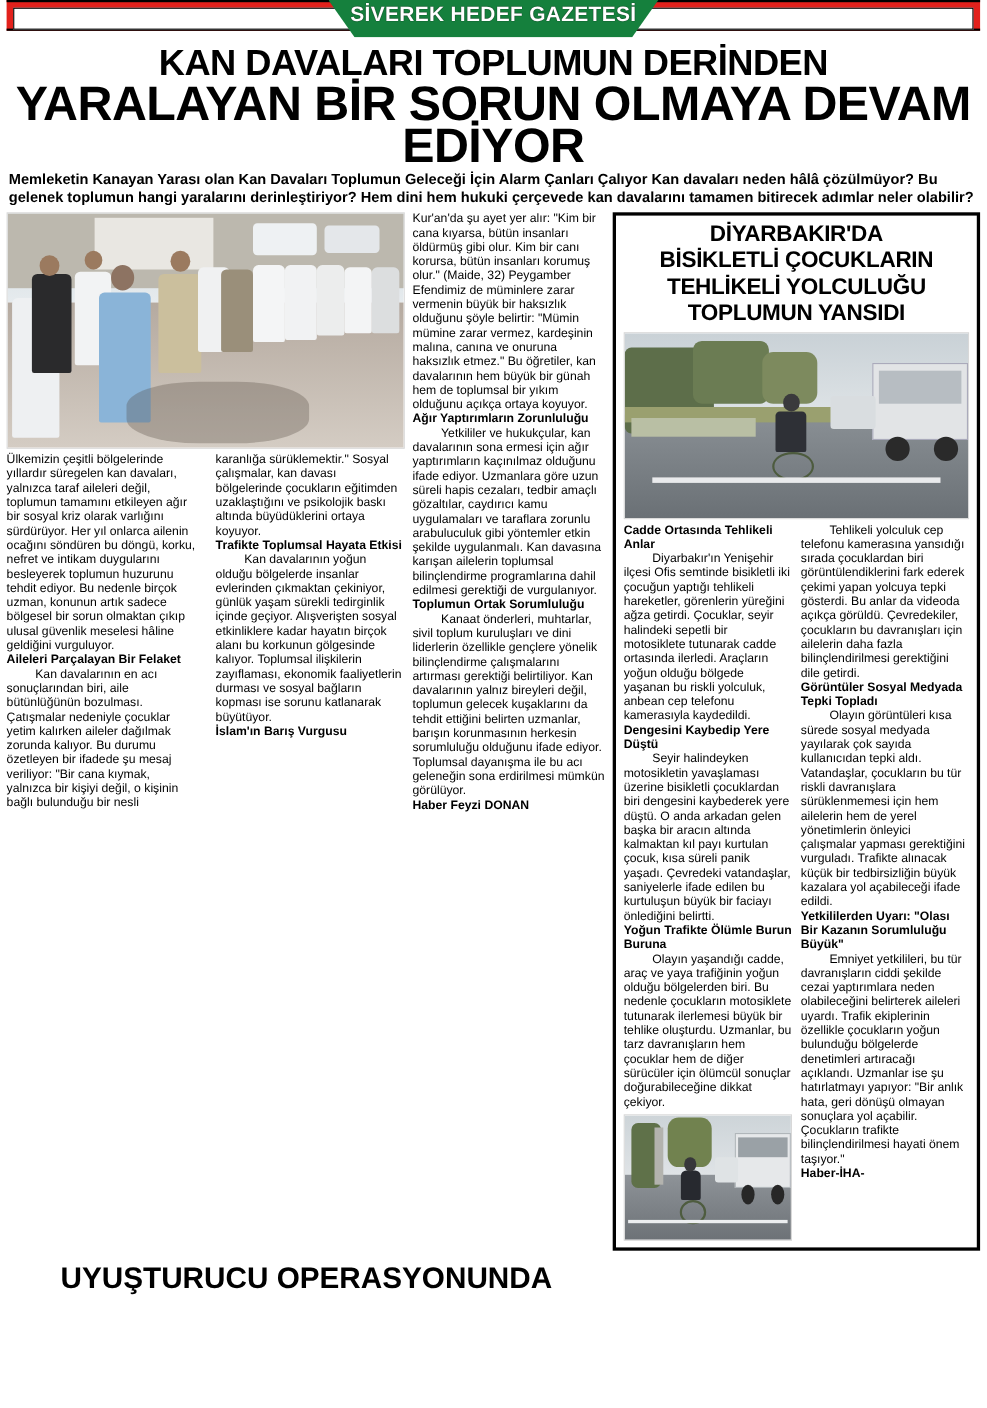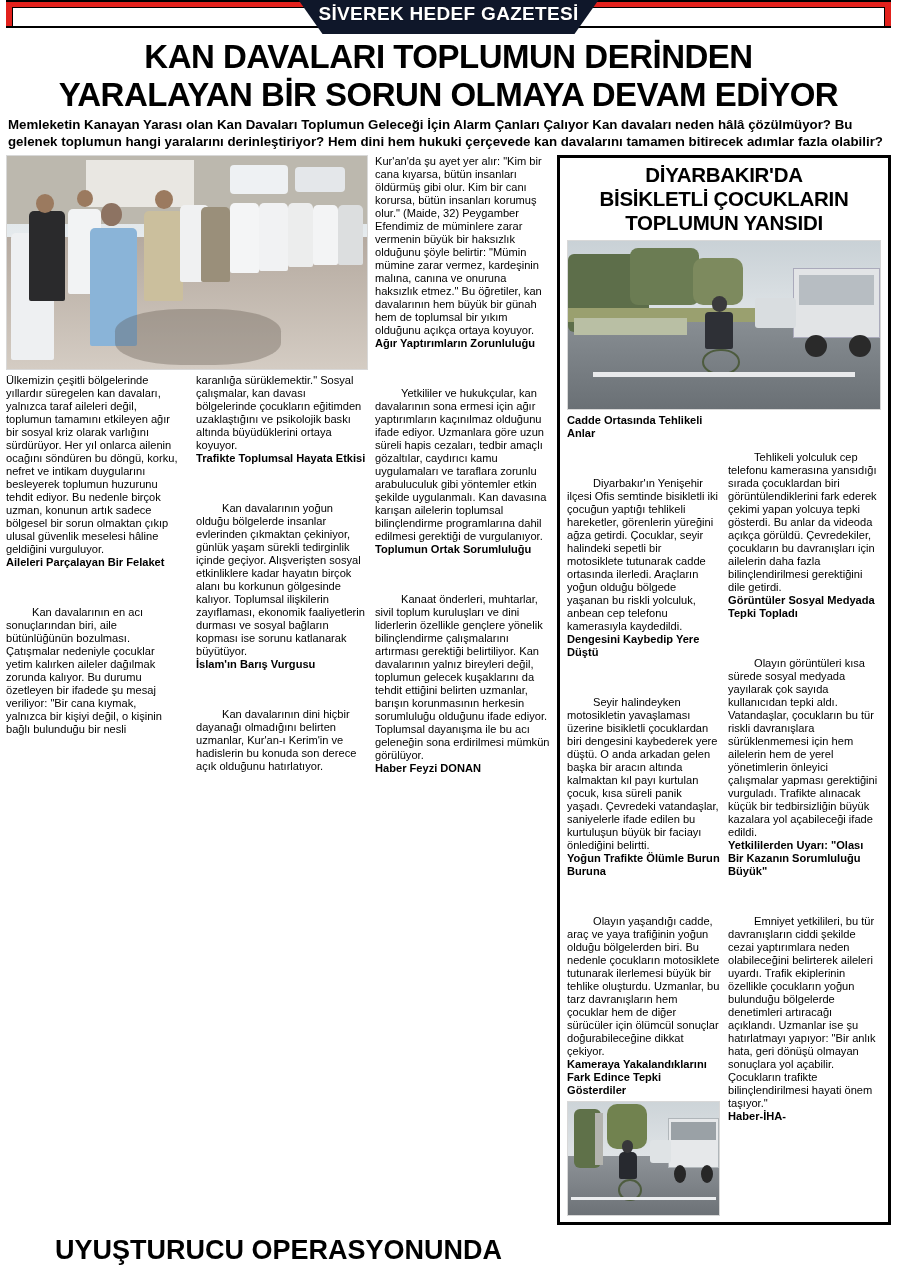--- a/index.html
+++ b/index.html
@@ -38,36 +38,36 @@
     border-top: 2px solid #000; border-bottom: 2px solid #000;
   }
   .banner-bar::before, .banner-bar::after {
     content: ""; position: absolute; top: 5px; height: 18px;
     background: #fff; border: 1px solid #000;
   }
   .banner-bar::before { left: 6px; width: 330px; }
   .banner-bar::after  { right: 6px; width: 330px; }
   .banner-tab {
     position: absolute; left: 50%; transform: translateX(-50%);
-    top: 0; width: 300px; height: 34px; background: #0f172a;
+    top: 0; width: 300px; height: 34px; background: #15803d;
     clip-path: polygon(0 0, 100% 0, 92% 100%, 8% 100%);
     border: none;
     display: flex; align-items: flex-start; justify-content: center;
   }
   .banner-tab span {
     color: #fff; font-weight: bold; font-size: 19px; letter-spacing: 0.3px;
     line-height: 27px; text-shadow: 0 0 1px #000;
   }
 
   
   .main-head {
     text-align: center; font-weight: bold; letter-spacing: -0.5px;
   }
   .main-head .l1 { font-size: 33px; line-height: 38px; }
-  .main-head .l2 { font-size: 33px; line-height: 38px; }
+  .main-head .l2 { font-size: 44px; line-height: 38px; }
   .main-deck {
     font-weight: bold; font-size: 13.3px; line-height: 16.5px;
     text-align: left; margin: 3px 2px 5px 2px;
   }
 
   
   .upper { display: flex; gap: 6px; }
   .upper-left { width: 545px; }
   .upper-right { width: 334px; }
 
@@ -81,21 +81,21 @@
 
   
   .cols2 { display: flex; gap: 18px; margin-top: 4px; }
   .cols3 { display: flex; gap: 7px; }
   .col { flex: 1; }
   .body-text {
     font-size: 11.1px; line-height: 13.0px; text-align: left;
   }
   .body-text p { margin: 0; }
   .body-text .sub { font-weight: bold; }
-  .body-text .ind { text-indent: 26px; margin-top: 37px; }
+  .body-text .ind { text-indent: 26px; }
   .body-text .b { font-weight: bold; }
 
   
   .box {
     border: 3px solid #000; padding: 5px 7px 6px 7px;
   }
   .box-head {
     text-align: center; font-weight: bold; font-size: 20.5px;
     line-height: 24px; letter-spacing: -0.3px;
   }
@@ -129,21 +129,21 @@
     <div class="banner-bar"></div>
     <div class="banner-tab">
       <span>SİVEREK HEDEF GAZETESİ</span>
     </div>
   </div>
 
   <div class="main-head">
     <div class="l1">KAN DAVALARI TOPLUMUN DERİNDEN</div>
     <div class="l2">YARALAYAN BİR SORUN OLMAYA DEVAM EDİYOR</div>
   </div>
-  <div class="main-deck">Memleketin Kanayan Yarası olan Kan Davaları Toplumun Geleceği İçin Alarm Çanları Çalıyor Kan davaları neden hâlâ çözülmüyor? Bu gelenek toplumun hangi yaralarını derinleştiriyor? Hem dini hem hukuki çerçevede kan davalarını tamamen bitirecek adımlar fazla olabilir?</div>
+  <div class="main-deck">Memleketin Kanayan Yarası olan Kan Davaları Toplumun Geleceği İçin Alarm Çanları Çalıyor Kan davaları neden hâlâ çözülmüyor? Bu gelenek toplumun hangi yaralarını derinleştiriyor? Hem dini hem hukuki çerçevede kan davalarını tamamen bitirecek adımlar neler olabilir?</div>
 
   <div class="upper">
 
     <div class="upper-left">
 
       <div class="cols3" style="align-items:flex-start;">
         <div style="width:362px;">
 
           <div class="photo photo-men">
             <div class="sky" style="height:38%;"></div>
@@ -176,41 +176,41 @@
             <div class="col body-text">
               <p>Ülkemizin çeşitli bölgelerinde yıllardır süregelen kan davaları, yalnızca taraf aileleri değil, toplumun tamamını etkileyen ağır bir sosyal kriz olarak varlığını sürdürüyor. Her yıl onlarca ailenin ocağını söndüren bu döngü, korku, nefret ve intikam duygularını besleyerek toplumun huzurunu tehdit ediyor. Bu nedenle birçok uzman, konunun artık sadece bölgesel bir sorun olmaktan çıkıp ulusal güvenlik meselesi hâline geldiğini vurguluyor.</p>
               <p class="sub">Aileleri Parçalayan Bir Felaket</p>
               <p class="ind">Kan davalarının en acı sonuçlarından biri, aile bütünlüğünün bozulması. Çatışmalar nedeniyle çocuklar yetim kalırken aileler dağılmak zorunda kalıyor. Bu durumu özetleyen bir ifadede şu mesaj veriliyor: "Bir cana kıymak, yalnızca bir kişiyi değil, o kişinin bağlı bulunduğu bir nesli</p>
             </div>
             <div class="col body-text">
               <p>karanlığa sürüklemektir." Sosyal çalışmalar, kan davası bölgelerinde çocukların eğitimden uzaklaştığını ve psikolojik baskı altında büyüdüklerini ortaya koyuyor.</p>
               <p class="sub">Trafikte Toplumsal Hayata Etkisi</p>
               <p class="ind">Kan davalarının yoğun olduğu bölgelerde insanlar evlerinden çıkmaktan çekiniyor, günlük yaşam sürekli tedirginlik içinde geçiyor. Alışverişten sosyal etkinliklere kadar hayatın birçok alanı bu korkunun gölgesinde kalıyor. Toplumsal ilişkilerin zayıflaması, ekonomik faaliyetlerin durması ve sosyal bağların kopması ise sorunu katlanarak büyütüyor.</p>
               <p class="sub">İslam'ın Barış Vurgusu</p>
-              <p class="ind">Kan davalarının dini hiçbir dayanağı olmadığını belirten uzmanlar, Kur'an-ı Kerim'in ve hadislerin bu konuda son derece açık olduğunu hatırlatıyor.</p>
             </div>
           </div>
         </div>
 
         <div class="col body-text" style="width:175px;flex:none;">
           <p>Kur'an'da şu ayet yer alır: "Kim bir cana kıyarsa, bütün insanları öldürmüş gibi olur. Kim bir canı korursa, bütün insanları korumuş olur." (Maide, 32) Peygamber Efendimiz de müminlere zarar vermenin büyük bir haksızlık olduğunu şöyle belirtir: "Mümin mümine zarar vermez, kardeşinin malına, canına ve onuruna haksızlık etmez." Bu öğretiler, kan davalarının hem büyük bir günah hem de toplumsal bir yıkım olduğunu açıkça ortaya koyuyor.</p>
           <p class="sub">Ağır Yaptırımların Zorunluluğu</p>
           <p class="ind">Yetkililer ve hukukçular, kan davalarının sona ermesi için ağır yaptırımların kaçınılmaz olduğunu ifade ediyor. Uzmanlara göre uzun süreli hapis cezaları, tedbir amaçlı gözaltılar, caydırıcı kamu uygulamaları ve taraflara zorunlu arabuluculuk gibi yöntemler etkin şekilde uygulanmalı. Kan davasına karışan ailelerin toplumsal bilinçlendirme programlarına dahil edilmesi gerektiği de vurgulanıyor.</p>
           <p class="sub">Toplumun Ortak Sorumluluğu</p>
           <p class="ind">Kanaat önderleri, muhtarlar, sivil toplum kuruluşları ve dini liderlerin özellikle gençlere yönelik bilinçlendirme çalışmalarını artırması gerektiği belirtiliyor. Kan davalarının yalnız bireyleri değil, toplumun gelecek kuşaklarını da tehdit ettiğini belirten uzmanlar, barışın korunmasının herkesin sorumluluğu olduğunu ifade ediyor. Toplumsal dayanışma ile bu acı geleneğin sona erdirilmesi mümkün görülüyor.</p>
           <p class="b">Haber Feyzi DONAN</p>
         </div>
       </div>
     </div>
 
     <div class="upper-right">
       <div class="box">
         <div class="box-head">
           <div>DİYARBAKIR'DA</div>
           <div>BİSİKLETLİ ÇOCUKLARIN</div>
+          <div>TEHLİKELİ YOLCULUĞU</div>
           <div>TOPLUMUN YANSIDI</div>
         </div>
 
         <div class="photo photo-bike1" style="margin-top:5px;">
           <div class="sky" style="height:46%;background:linear-gradient(#c9d1d6,#dfe4e7);"></div>
           <div class="road" style="height:56%;background:linear-gradient(#8a9095,#6a7075);"></div>
           <div class="ph" style="left:0;top:8%;width:26%;height:46%;background:#5d6e4a;border-radius:6px;"></div>
           <div class="ph" style="left:20%;top:4%;width:22%;height:34%;background:#6b7c53;border-radius:8px;"></div>
           <div class="ph" style="left:40%;top:10%;width:16%;height:28%;background:#7d8a5e;border-radius:10px;"></div>
           <div class="ph" style="left:0;top:40%;width:100%;height:8%;background:#9aa06f;"></div>
@@ -227,21 +227,20 @@
         </div>
 
         <div class="cols2" style="gap:8px;">
           <div class="col body-text">
             <p class="sub">Cadde Ortasında Tehlikeli Anlar</p>
             <p class="ind">Diyarbakır'ın Yenişehir ilçesi Ofis semtinde bisikletli iki çocuğun yaptığı tehlikeli hareketler, görenlerin yüreğini ağza getirdi. Çocuklar, seyir halindeki sepetli bir motosiklete tutunarak cadde ortasında ilerledi. Araçların yoğun olduğu bölgede yaşanan bu riskli yolculuk, anbean cep telefonu kamerasıyla kaydedildi.</p>
             <p class="sub">Dengesini Kaybedip Yere Düştü</p>
             <p class="ind">Seyir halindeyken motosikletin yavaşlaması üzerine bisikletli çocuklardan biri dengesini kaybederek yere düştü. O anda arkadan gelen başka bir aracın altında kalmaktan kıl payı kurtulan çocuk, kısa süreli panik yaşadı. Çevredeki vatandaşlar, saniyelerle ifade edilen bu kurtuluşun büyük bir faciayı önlediğini belirtti.</p>
             <p class="sub">Yoğun Trafikte Ölümle Burun Buruna</p>
             <p class="ind">Olayın yaşandığı cadde, araç ve yaya trafiğinin yoğun olduğu bölgelerden biri. Bu nedenle çocukların motosiklete tutunarak ilerlemesi büyük bir tehlike oluşturdu. Uzmanlar, bu tarz davranışların hem çocuklar hem de diğer sürücüler için ölümcül sonuçlar doğurabileceğine dikkat çekiyor.</p>
-            <p class="sub">Kameraya Yakalandıklarını Fark Edince Tepki Gösterdiler</p>
 
             <div class="photo photo-bike2" style="margin-top:4px;">
               <div class="sky" style="height:50%;background:linear-gradient(#cdd4d8,#e0e4e7);"></div>
               <div class="road" style="height:52%;background:linear-gradient(#8e9398,#6d7277);"></div>
               <div class="ph" style="left:4%;top:6%;width:18%;height:52%;background:#5f7149;border-radius:6px;"></div>
               <div class="ph" style="left:26%;top:2%;width:26%;height:40%;background:#71824f;border-radius:10px;"></div>
               <div class="ph" style="left:18%;top:10%;width:5%;height:46%;background:#b3b3ae;"></div>
               <div class="ph" style="left:66%;top:14%;width:34%;height:44%;background:#e6e8ea;border:1px solid #b0b6ba;"></div>
               <div class="ph" style="left:68%;top:18%;width:30%;height:16%;background:#9aa1a6;"></div>
               <div class="ph" style="left:70%;top:56%;width:8%;height:16%;background:#272727;border-radius:50%;"></div>

